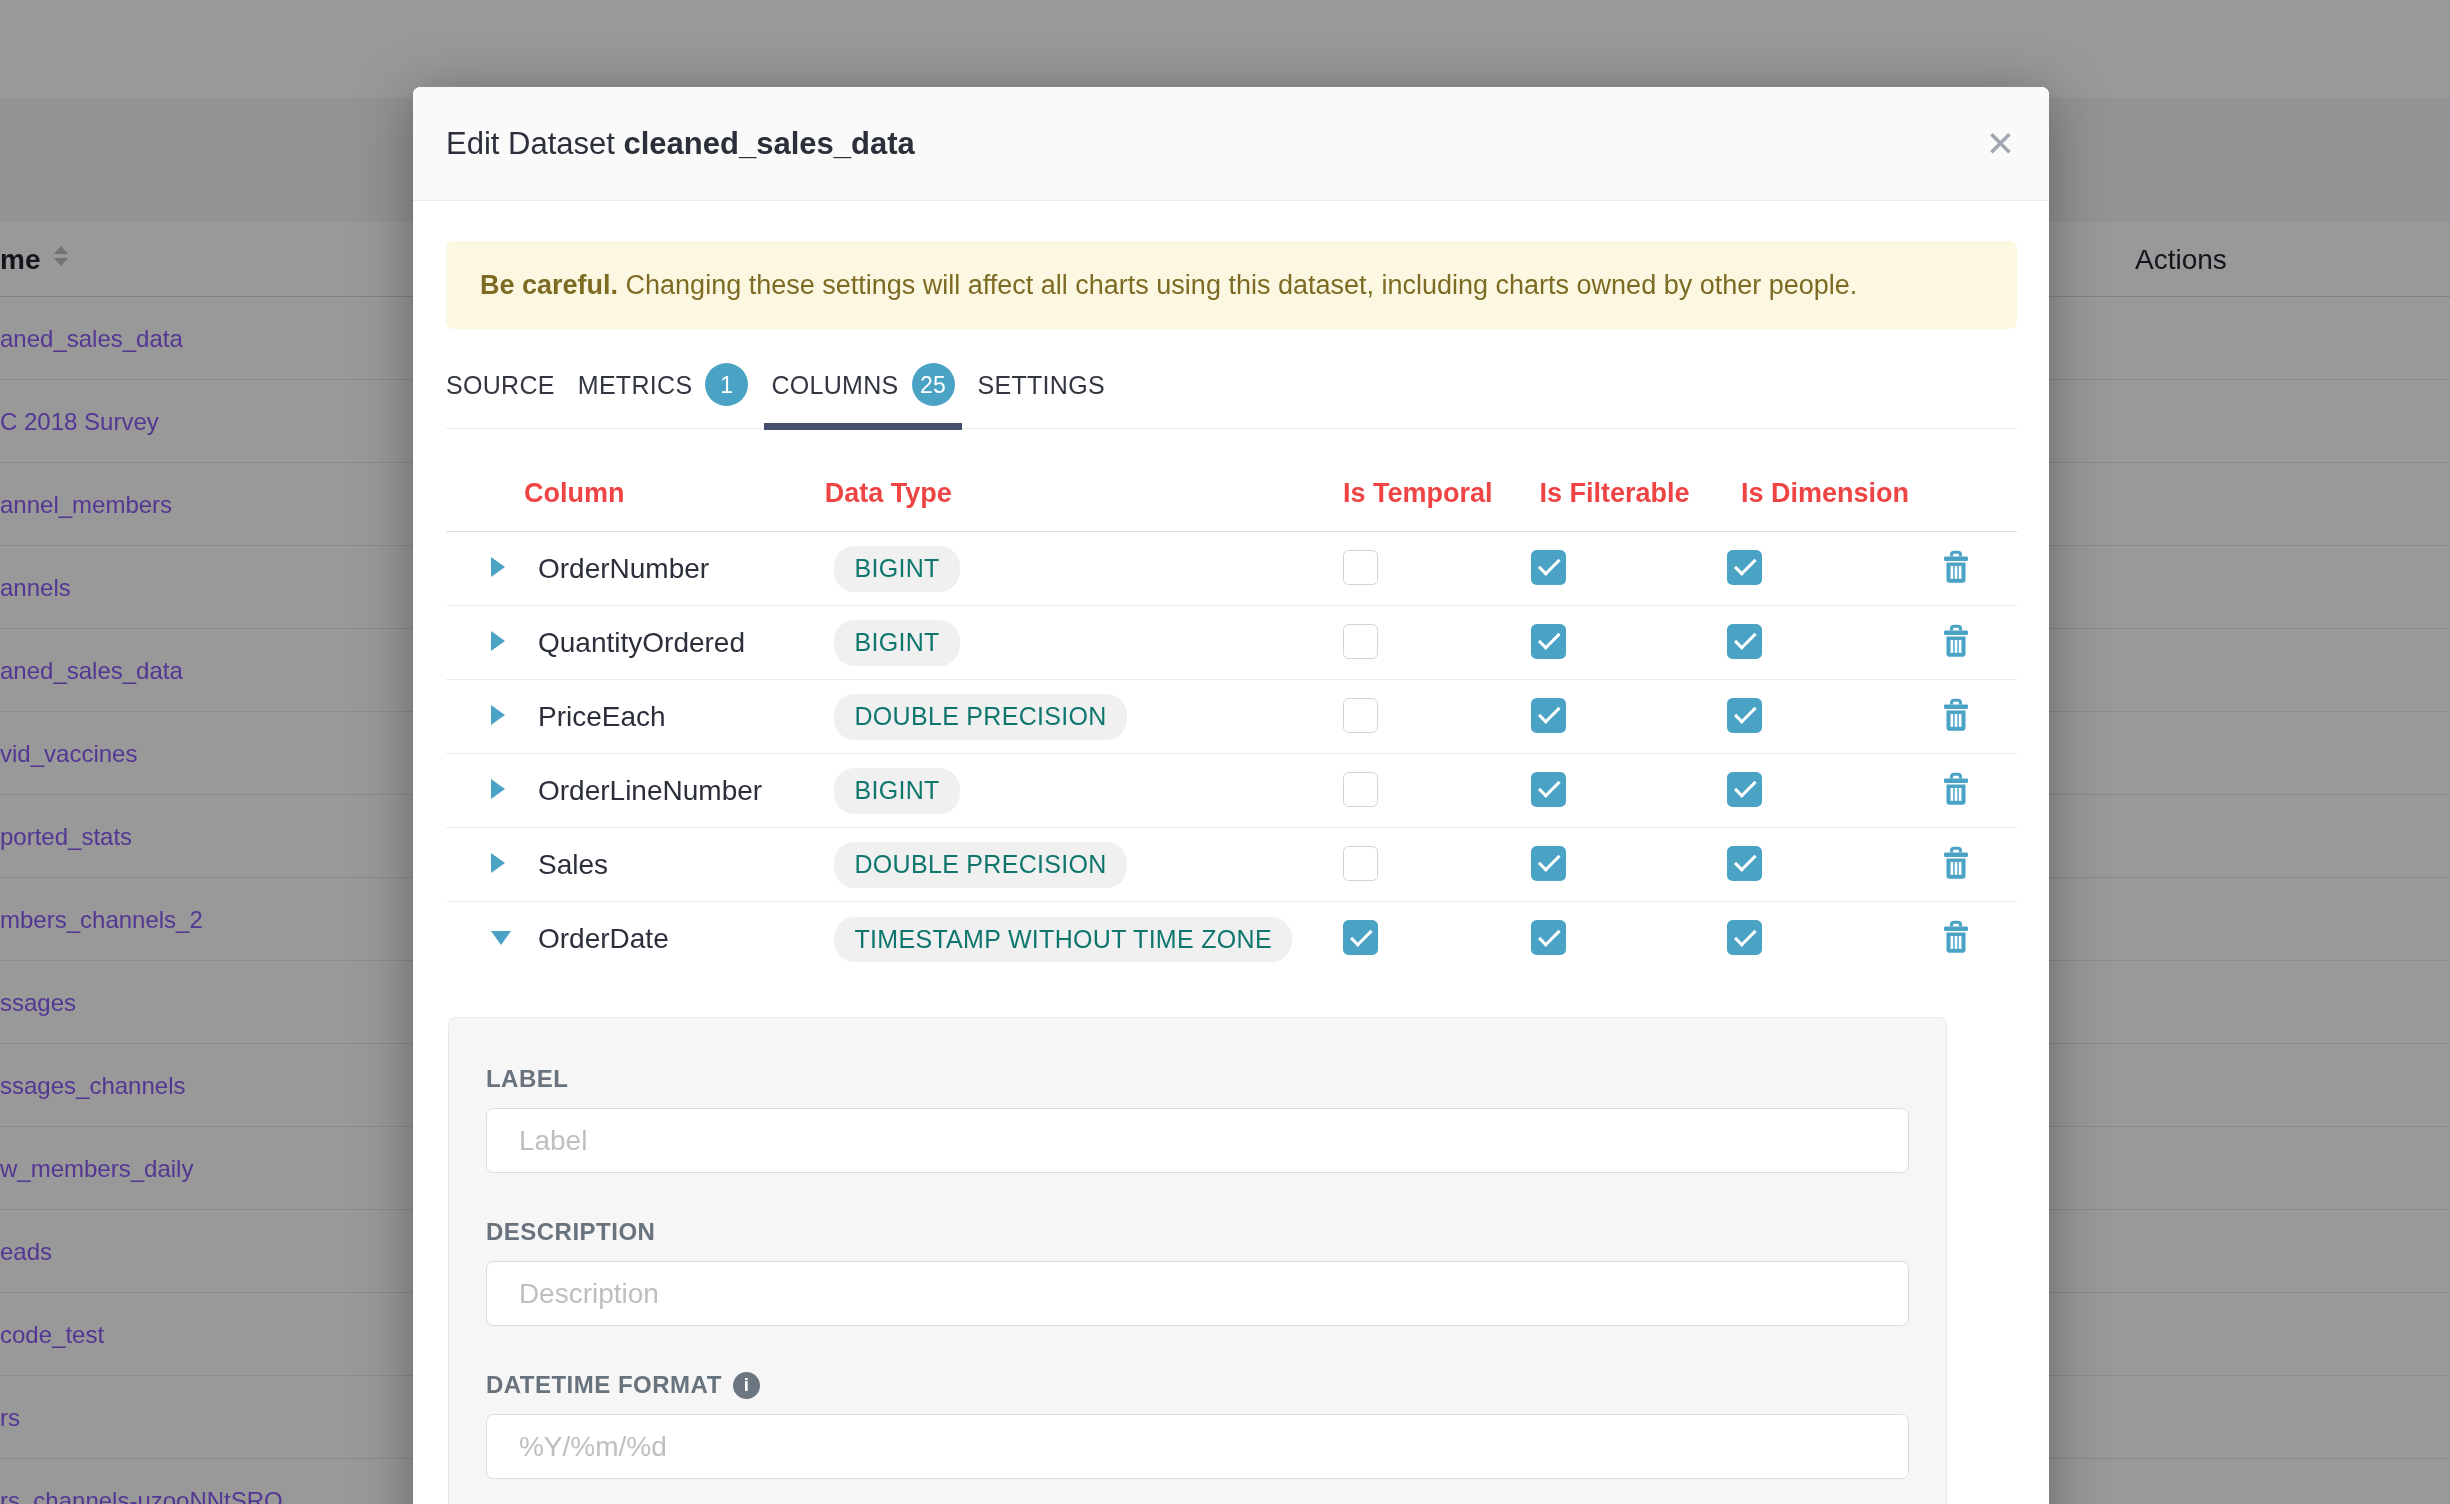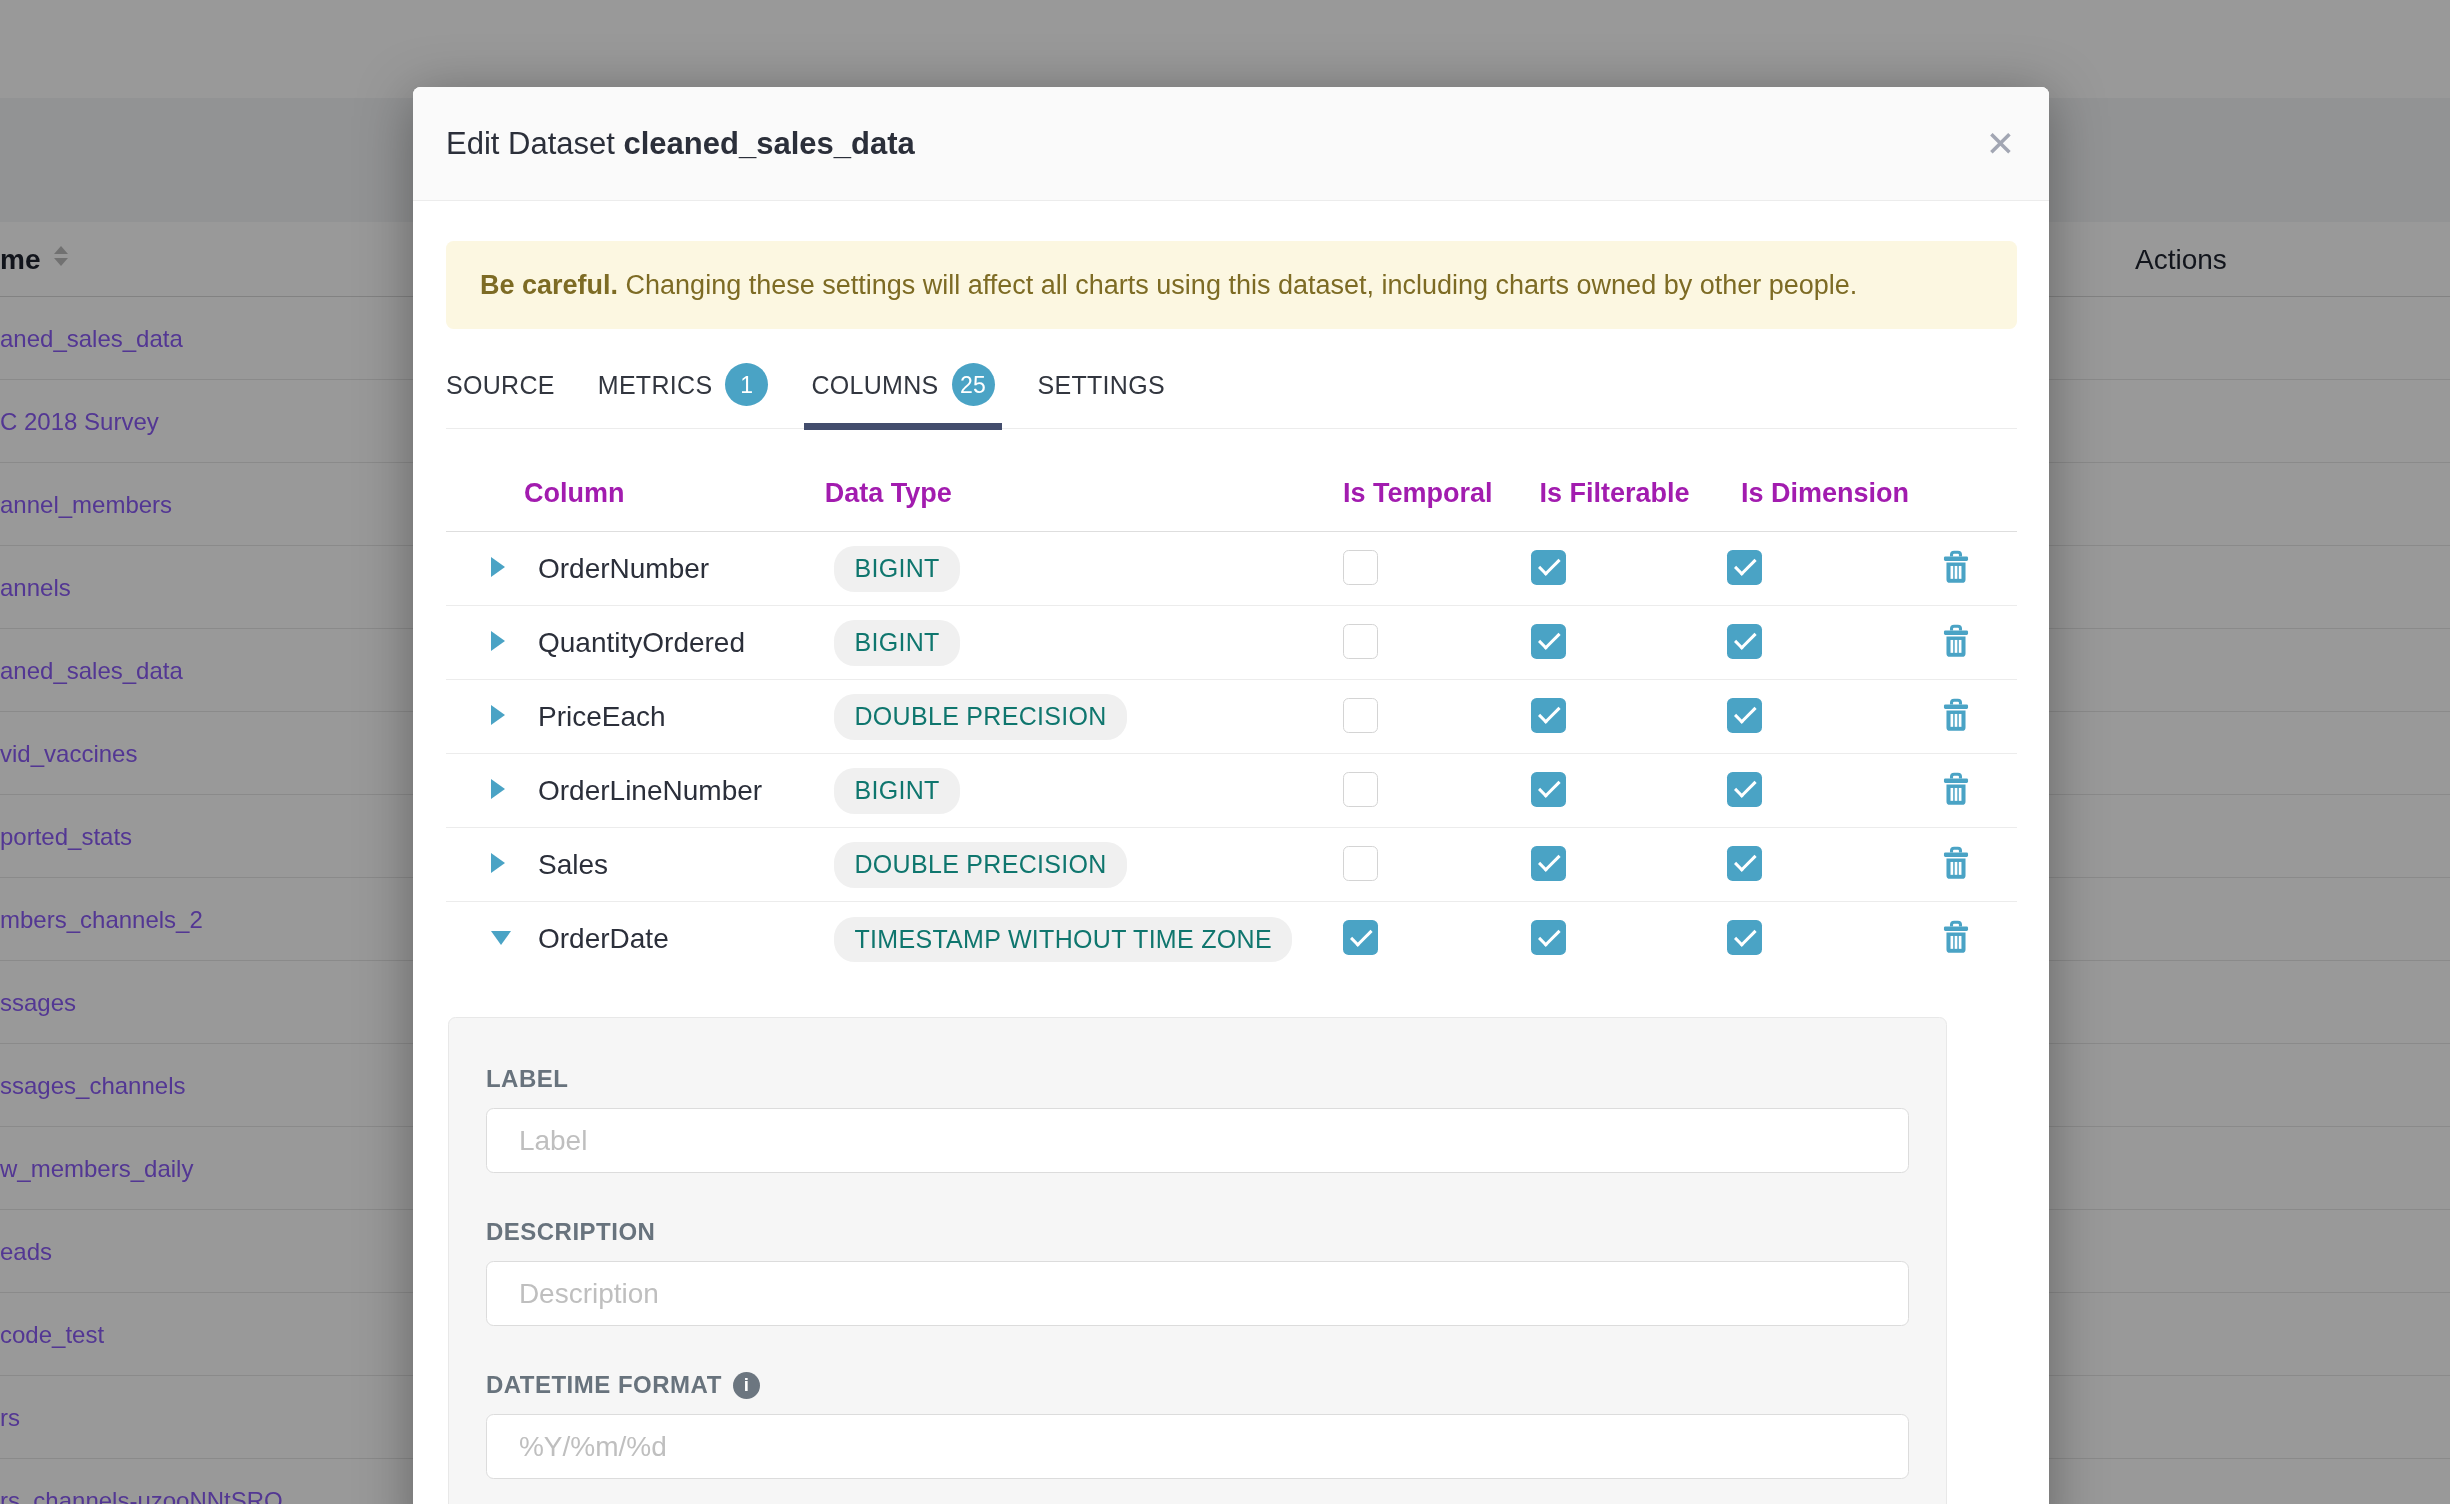--- a/index.html
+++ b/index.html
@@ -48,31 +48,31 @@
   .modal-title { position:absolute; left:33px; top:0; height:114px; line-height:114px; font-size:31px; color:#2b2f3a; }
   .modal-title b { font-weight:700; }
   .modal-close { position:absolute; right:34px; top:0; height:114px; line-height:114px; font-size:35px; color:#a2a6b3; cursor:pointer; }
 
   .modal-body { padding:40px 32px 0 33px; }
 
   .warn-banner { width:100%; height:88px; background:#fcf7e1; border-radius:7.5px;
                  line-height:88px; padding-left:34px; font-size:27px; color:#7d6b24; white-space:nowrap; overflow:hidden; }
   .warn-banner b { font-weight:700; }
 
-  .tabs { display:flex; gap:43px; margin-top:34px; border-bottom:1.9px solid #ececec; }
+  .tabs { display:flex; gap:23px; margin-top:34px; border-bottom:1.9px solid #ececec; }
   .tab { position:relative; padding-bottom:22.4px; line-height:32px; font-size:25px; letter-spacing:0.3px;
          color:#32363f; display:flex; align-items:center; gap:13px; cursor:pointer; }
   .tab.active::after { content:''; position:absolute; left:-7.5px; right:-7.5px; bottom:-1.9px; height:7.5px; background:#434d6d; }
   .tab-badge { display:inline-flex; align-items:center; justify-content:center; min-width:43px; height:43px;
                padding:0 5.6px; border-radius:21.4px; background:#4aa3c5; color:#fff; font-size:23px; }
 
   .cols-table { width:100%; }
   .cols-head { display:grid; grid-template-columns:92px 296px 509px 188px 196px 210px 1fr;
                height:103px; align-items:center; padding-top:26px; border-bottom:1.9px solid #dedede;
-               font-size:27px; font-weight:700; color:#a21caf; }
+               font-size:27px; font-weight:700; color:#ef4444; }
   .crow { display:grid; grid-template-columns:92px 296px 509px 188px 196px 210px 1fr;
           height:74px; align-items:center; border-bottom:1.9px solid #ececec; }
   .crow:last-child { border-bottom:none; }
   .caret-cell { padding-left:45px; }
   .tri-right { width:0; height:0; border-top:10.3px solid transparent; border-bottom:10.3px solid transparent;
                border-left:14px solid #4aa3c5; display:inline-block; cursor:pointer; }
   .tri-down  { width:0; height:0; border-left:10.3px solid transparent; border-right:10.3px solid transparent;
                border-top:14px solid #4aa3c5; display:inline-block; cursor:pointer; }
   .cname { font-size:28px; color:#2b2f3a; }
   .pill { display:inline-block; background:#f0f0f0; border-radius:20.5px; padding:8.4px 20.5px;

